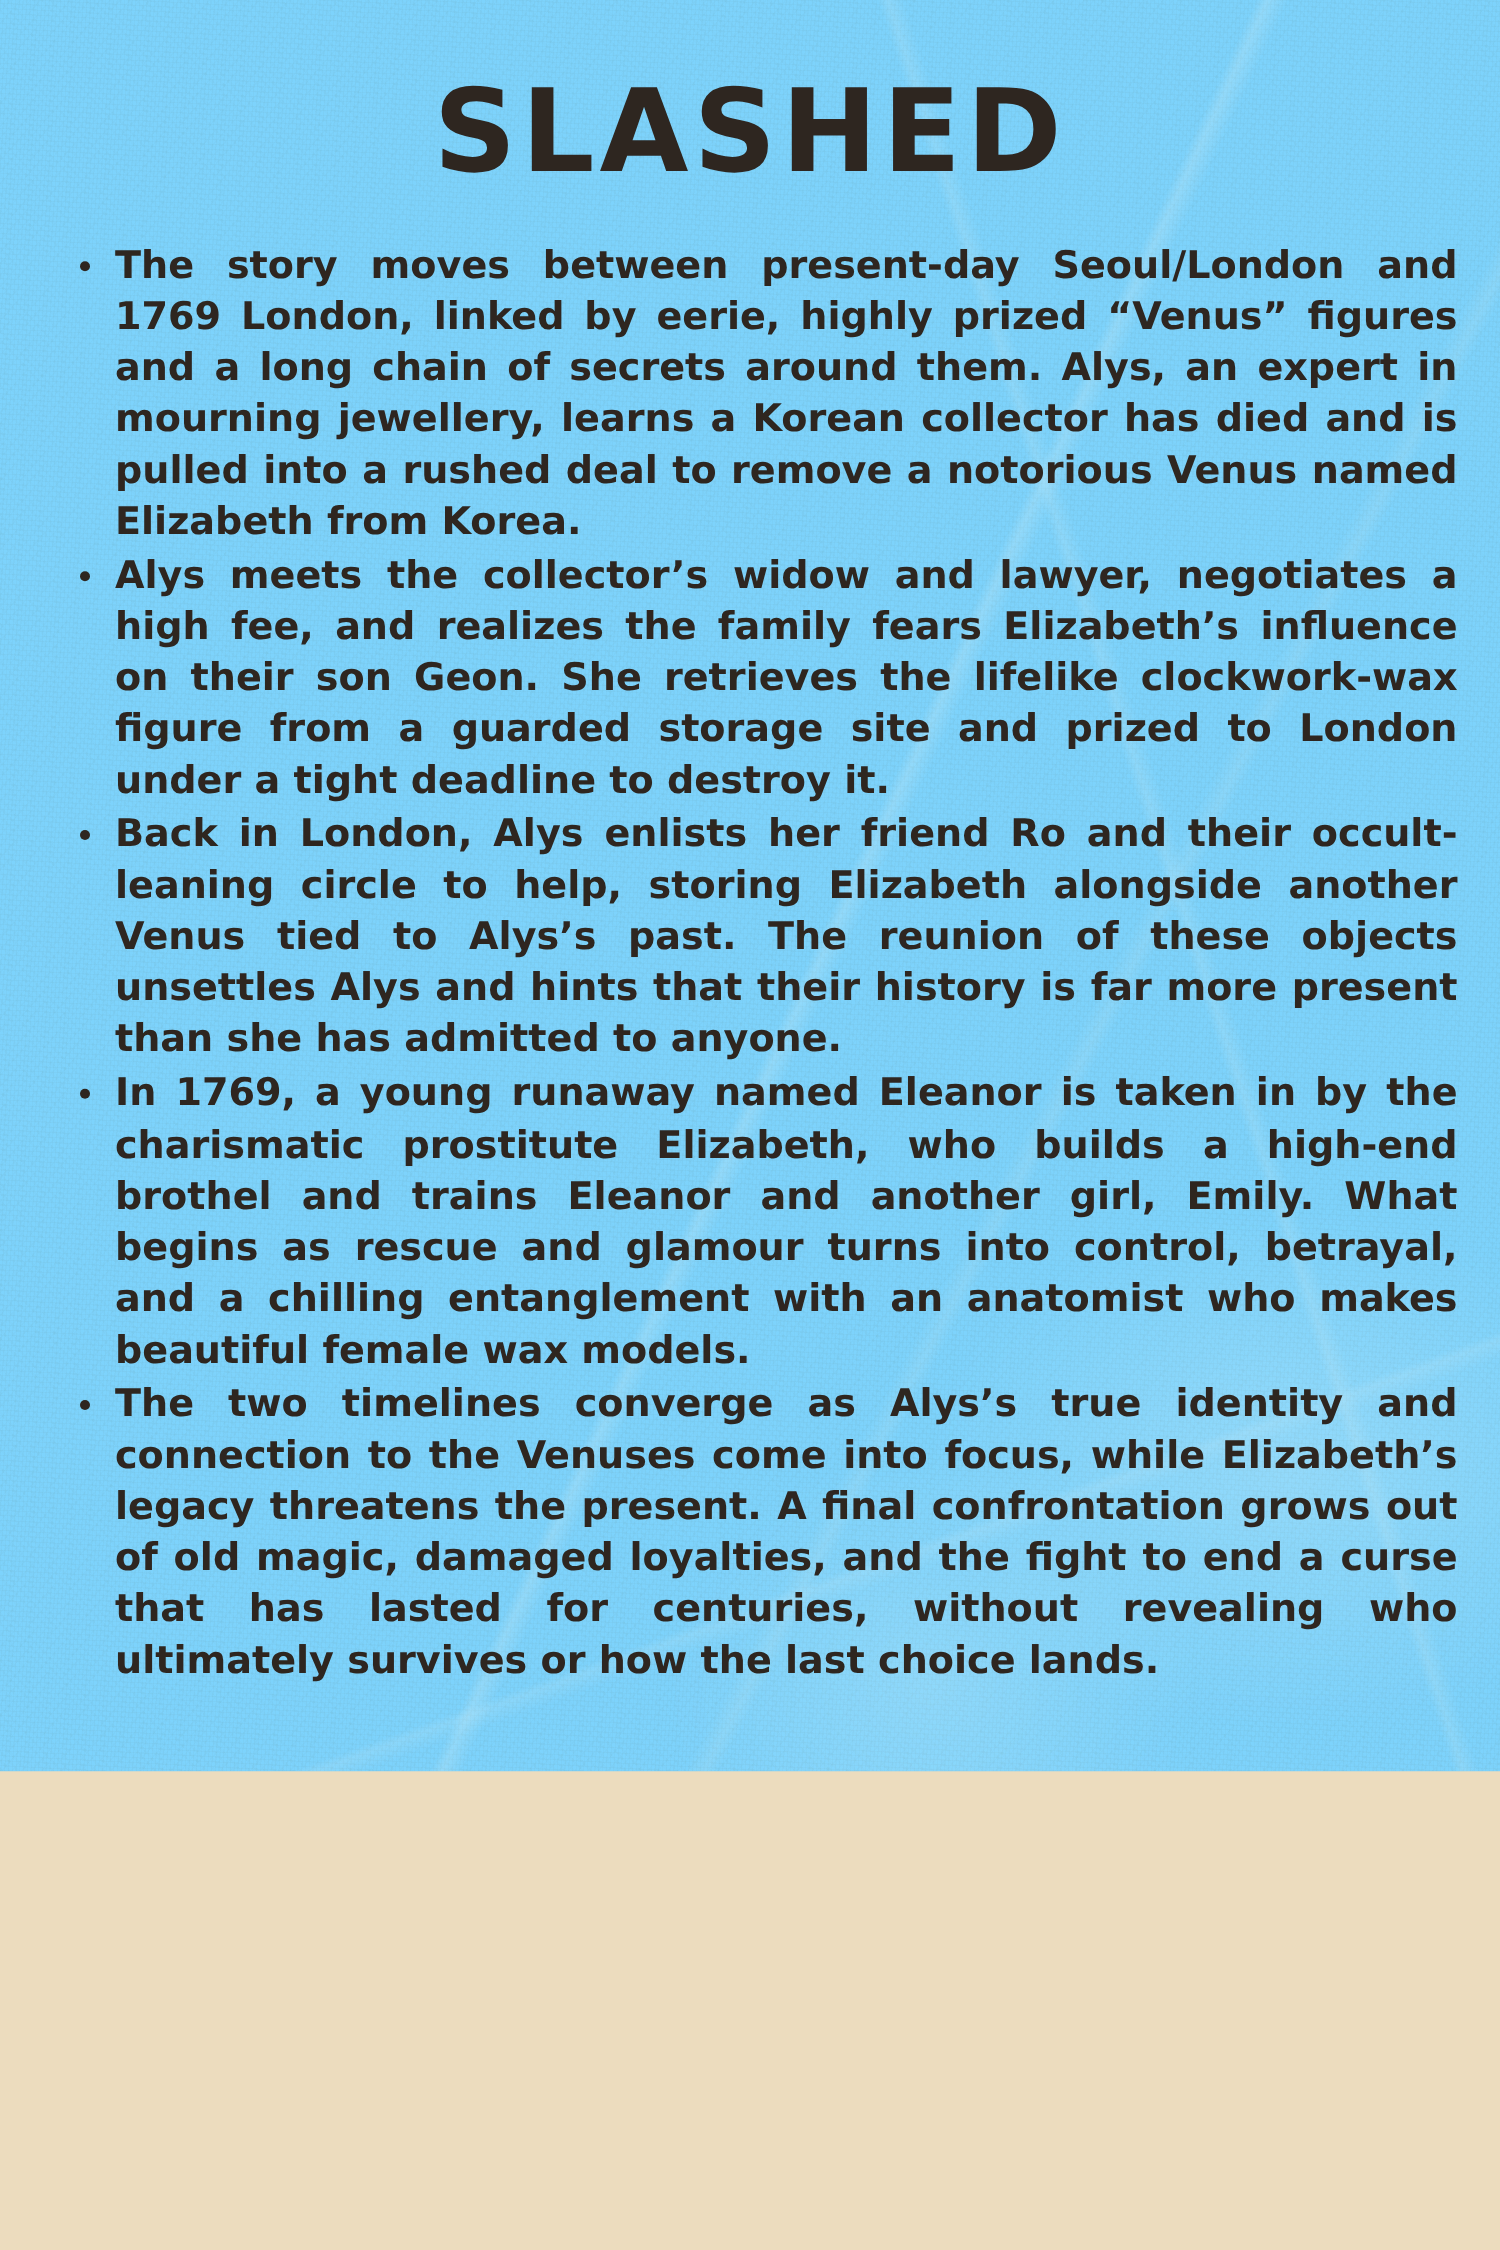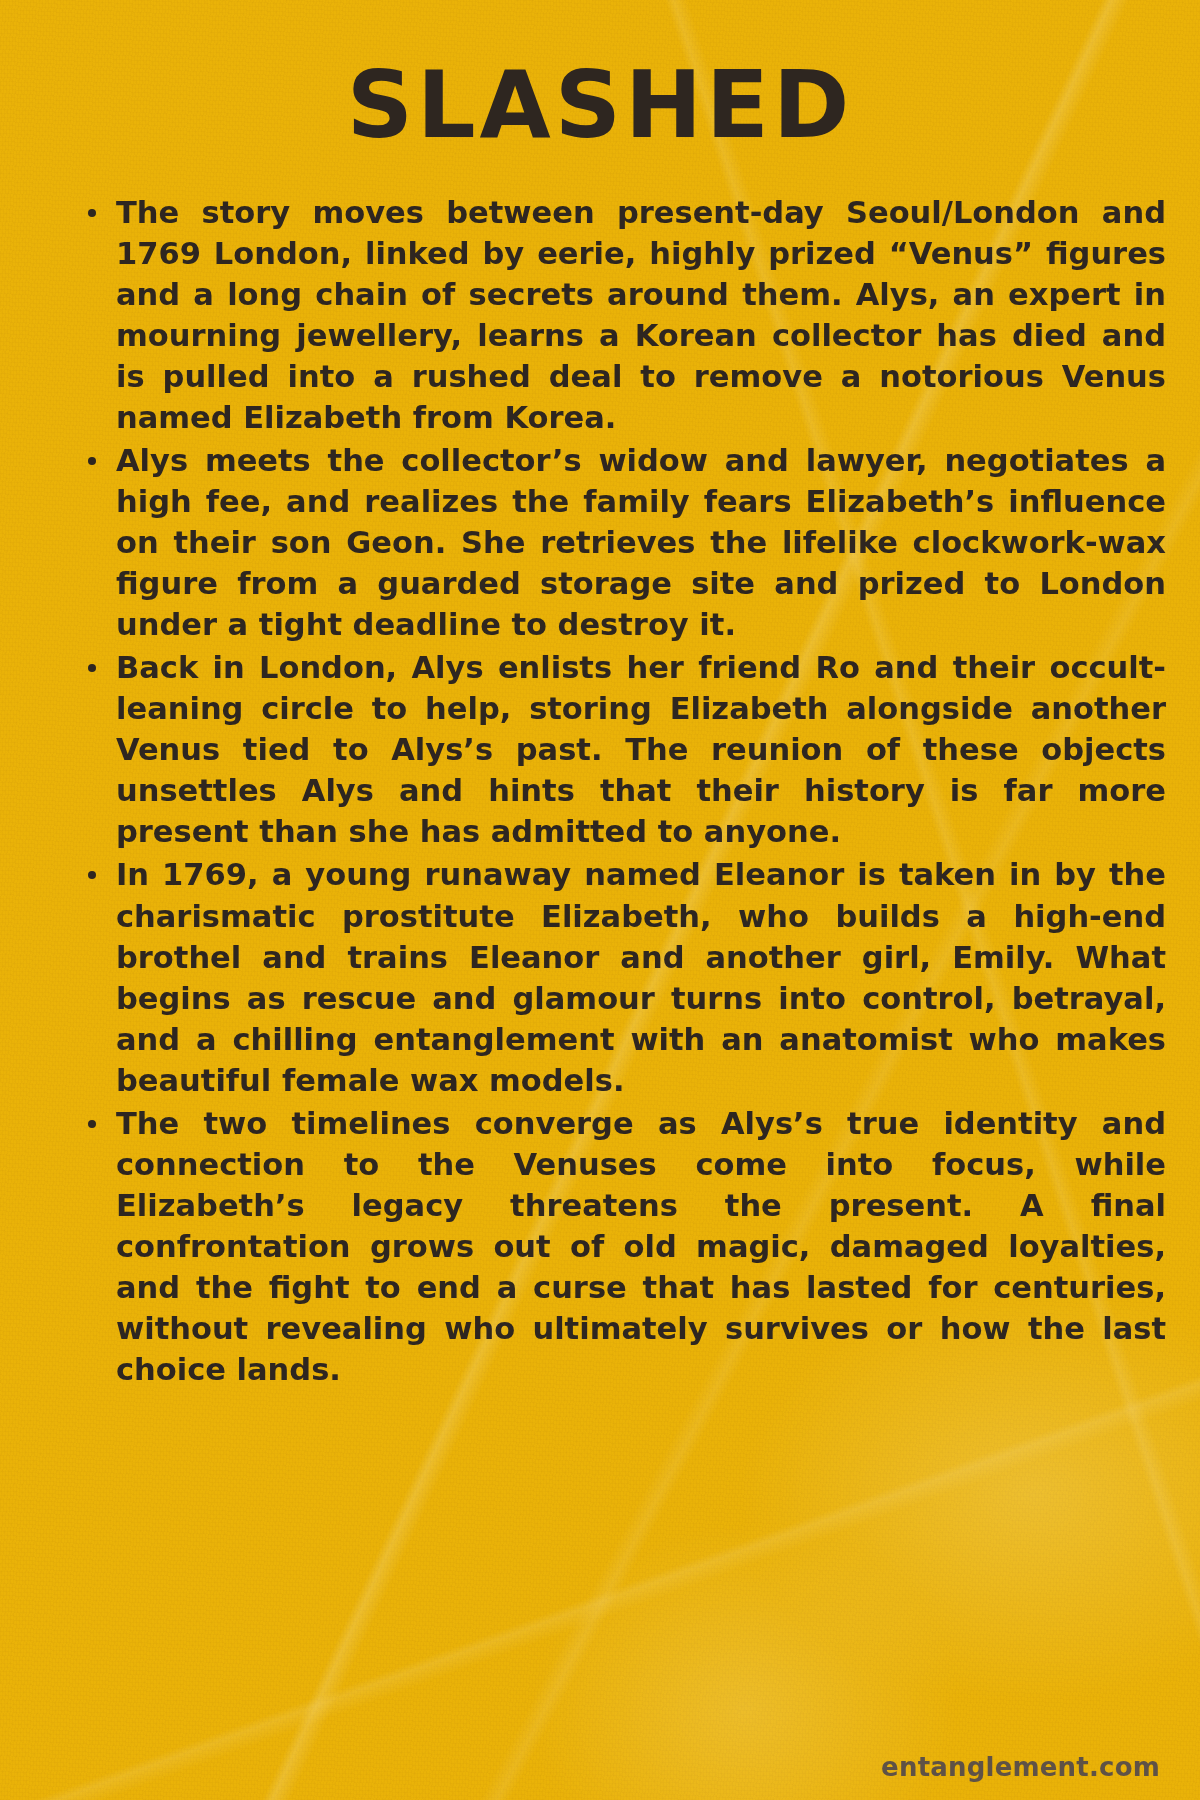--- a/index.html
+++ b/index.html
@@ -10,25 +10,25 @@
     width: 1200px;
     height: 1800px;
     overflow: hidden;
     font-family: "Liberation Sans", sans-serif;
     background: #ecdcbe;
   }
 
   #poster {
     position: relative;
     width: 1200px;
-    height: 1800px;
+    height: 1417px;
     overflow: hidden;
     box-sizing: border-box;
     
-    background-color: #eab308;
+    background-color: #7dd3fc;
     background-image:
       radial-gradient(ellipse 900px 700px at 2% -4%, rgba(222,139,96,0.92) 0%, rgba(224,156,112,0.55) 28%, rgba(231,183,137,0.22) 52%, rgba(240,214,175,0.0) 74%),
       radial-gradient(ellipse 760px 520px at 100% 0%, rgba(230,175,95,0.80) 0%, rgba(233,190,126,0.45) 34%, rgba(240,214,170,0.12) 62%, rgba(243,226,192,0) 80%),
       radial-gradient(ellipse 700px 600px at 0% 36%, rgba(226,165,118,0.55) 0%, rgba(233,190,146,0.25) 42%, rgba(240,219,184,0) 72%),
       radial-gradient(ellipse 900px 700px at 104% 52%, rgba(231,186,122,0.48) 0%, rgba(238,209,163,0.20) 44%, rgba(243,228,196,0) 75%),
       radial-gradient(ellipse 820px 520px at 50% 104%, rgba(243,233,209,0.95) 0%, rgba(242,230,203,0.55) 38%, rgba(240,224,190,0) 72%),
       radial-gradient(ellipse 620px 420px at 8% 96%, rgba(245,236,214,0.85) 0%, rgba(243,231,204,0.35) 44%, rgba(240,224,190,0) 78%),
       linear-gradient(168deg, #e9c callout 0%, #e9c79a 0%, #eed7ae 26%, #f0dfbd 48%, #f1e3c8 68%, #f2e7d0 85%, #eddfc2 100%);
   }
 
@@ -89,21 +89,21 @@
     font-size: 47px;
     letter-spacing: 2px;
     color: #2e2620;
     text-transform: uppercase;
     margin: 22px 0 0 0;
     text-align: center;
   }
 
   .points {
     margin: 30px 12px 0 0;
-    padding: 0 22px 0 82px;
+    padding: 0 22px 0 58px;
     list-style: none;
   }
   .point {
     position: relative;
     font-family: "DejaVu Sans", sans-serif;
     font-weight: 700;
     font-size: 30.5px;
     line-height: 1.345;
     color: #2e2620;
     text-align: justify;

